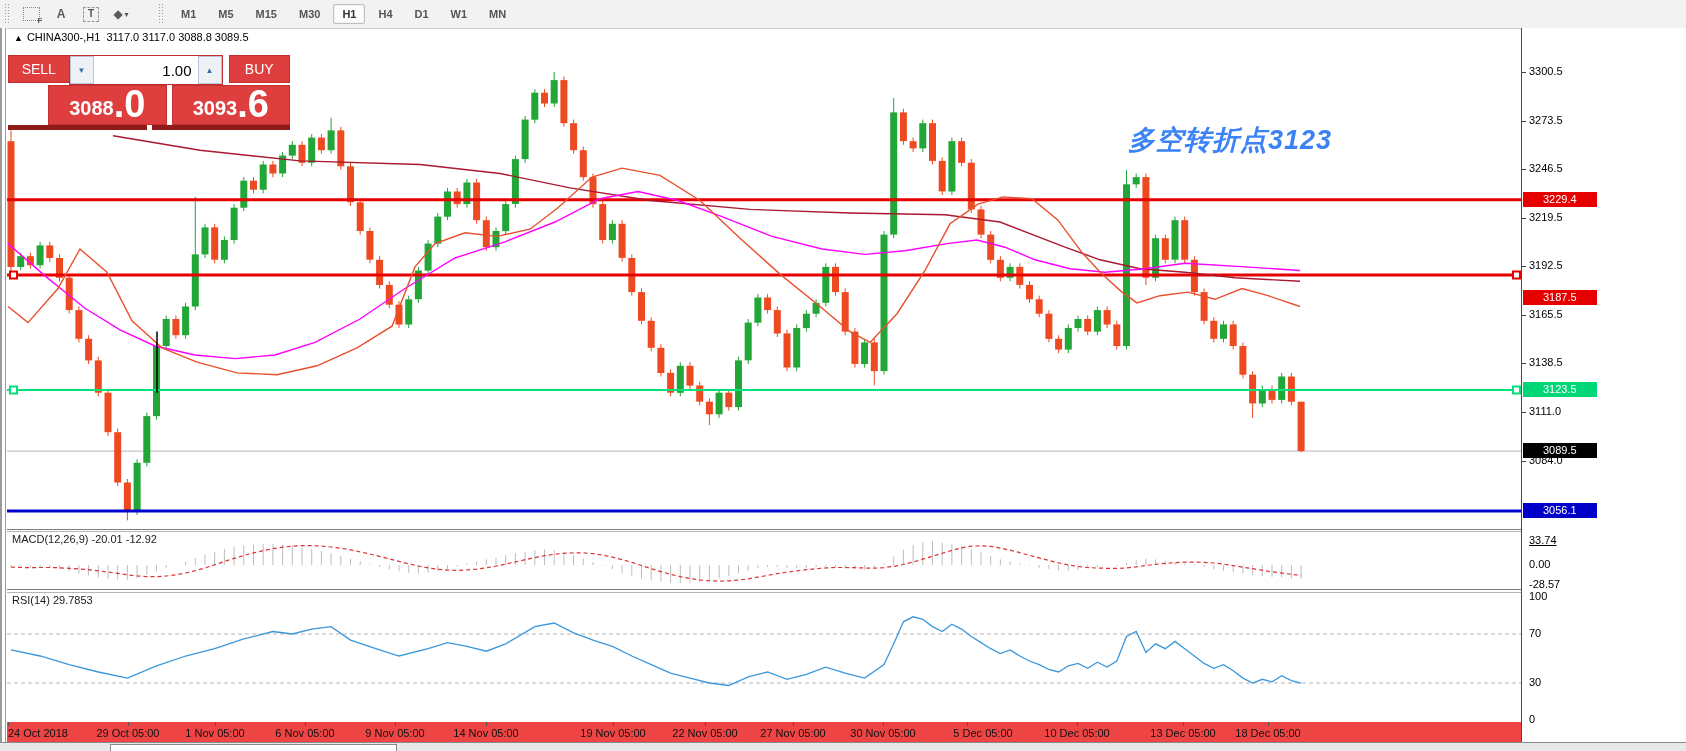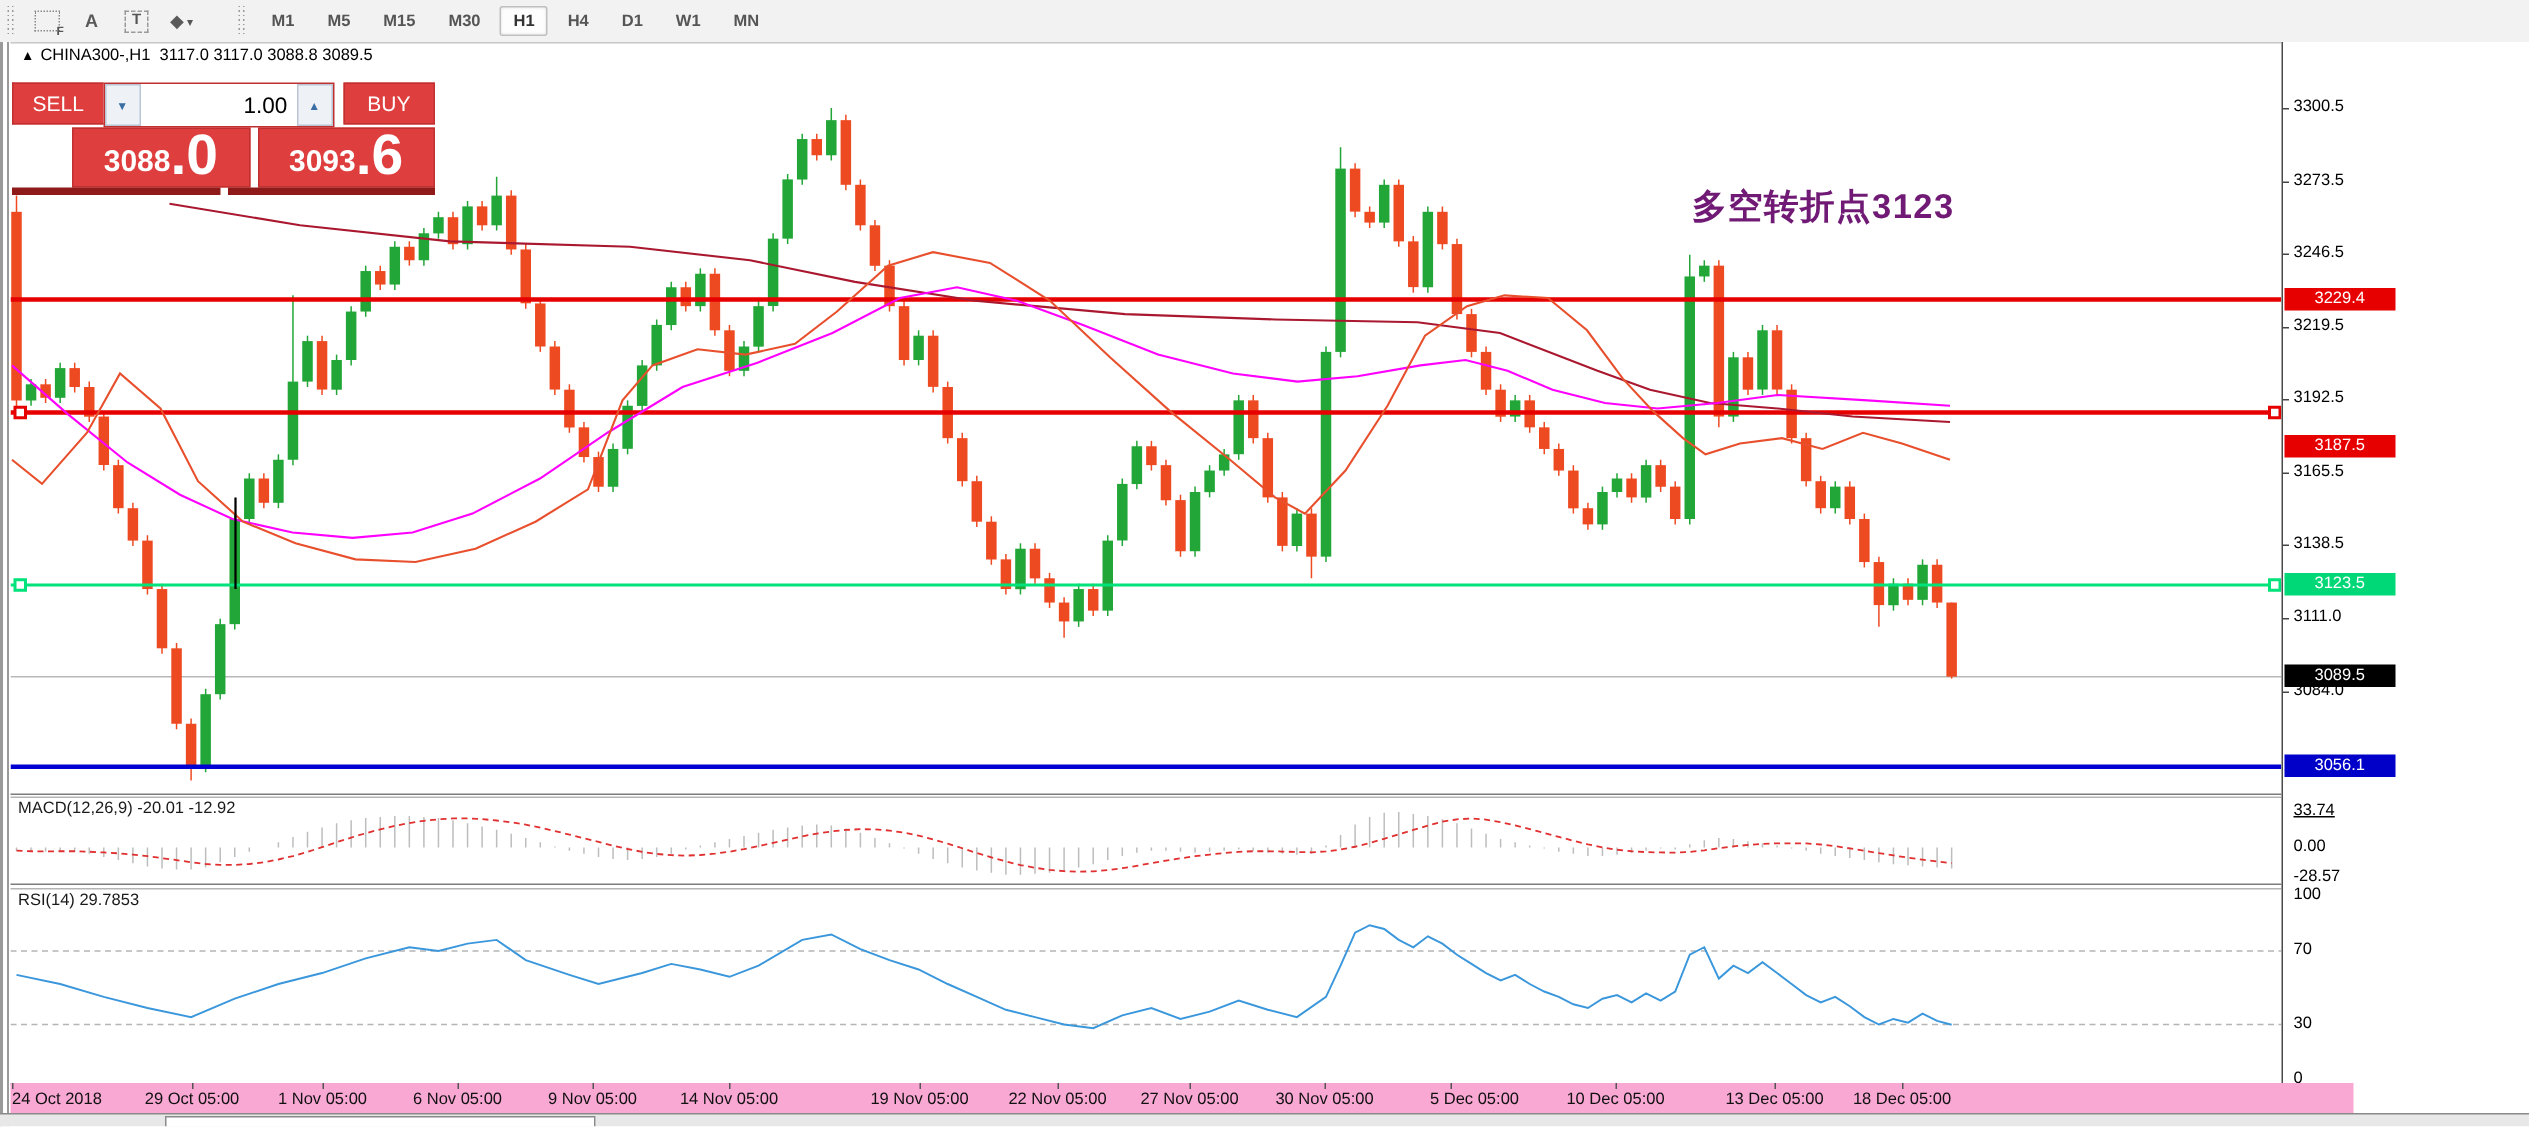--- a/index.html
+++ b/index.html
@@ -27,22 +27,22 @@
             border-left:1px solid #4a4a4a;}
   .axis-label{position:absolute;left:7px;color:#000;font-size:11px;white-space:nowrap;}
   .axis-tick{position:absolute;left:0;width:4px;height:1px;background:#444;}
   .badge{position:absolute;left:1px;color:#fff;font-size:11px;line-height:15px;padding:0 20px;white-space:nowrap;}
   .sep-line{position:absolute;left:7px;width:1514px;height:0;border-top:1px solid #7d7d7d;}
   svg{position:absolute;display:block;}
   
   #chart-title{position:absolute;left:14px;top:31px;font-size:11px;color:#000;white-space:pre;}
   #chart-title .tri{font-size:9px;margin-right:4px;}
   
-  #annotation{position:absolute;left:1128px;top:122px;color:#701a75;font-size:23px;font-weight:bold;
-              letter-spacing:1px;white-space:nowrap;}
+  #annotation{position:absolute;left:1128px;top:122px;color:#3b82f6;font-size:27px;font-weight:bold;
+              letter-spacing:1px;white-space:nowrap;font-style:italic;}
   
   #trade{position:absolute;left:8px;top:55px;width:282px;}
   #trade .row1{display:flex;height:28px;}
   .btn-red{background:#df3e3e;border:1px solid #c13030;color:#fff;font-size:14px;
            display:flex;align-items:center;justify-content:center;}
   #sell-btn{width:64px;border-right:none;}
   #buy-btn{width:64px;margin-left:6px;}
   #vol-group{display:flex;height:28px;border:1px solid #c13030;}
   .spin{width:22px;background:#eef1f5;border:1px solid #b9c6d6;color:#3a6ea5;font-size:8px;
         display:flex;align-items:center;justify-content:center;}
@@ -53,21 +53,21 @@
              display:flex;align-items:flex-end;justify-content:center;padding-bottom:1px;}
   .price-box .small{font-size:20px;font-weight:bold;line-height:30px;}
   .price-box .big{font-size:38px;font-weight:bold;line-height:38px;}
   .price-box + .price-box{margin-left:5px;}
   #trade .darkbar{display:flex;margin-top:0;}
   .darkbar div{height:5px;background:#8f1a1a;flex:1;}
   .darkbar div + div{margin-left:5px;}
   
   .ind-label{position:absolute;font-size:11px;color:#1a1a1a;white-space:pre;}
   
-  #time-axis{position:absolute;left:7px;top:722px;width:1514px;height:20px;background:#f9a8d4;padding-left:48px;}
+  #time-axis{position:absolute;left:7px;top:722px;width:1514px;height:20px;background:#ef4444;}
   .date-label{position:absolute;top:5px;font-size:11px;color:#111;white-space:nowrap;}
   .date-tick{position:absolute;top:0;width:1px;height:4px;background:#555;}
   
   #bottom-strip{position:absolute;left:0;top:742px;width:1686px;height:9px;background:#e8e8e8;border-top:1px solid #8a8a8a;}
   #bottom-strip .tabbox{position:absolute;left:110px;top:1px;width:285px;height:7px;background:#fff;border:1px solid #8a8a8a;}
 </style>
 </head>
 <body>
 
 <div id="app">

